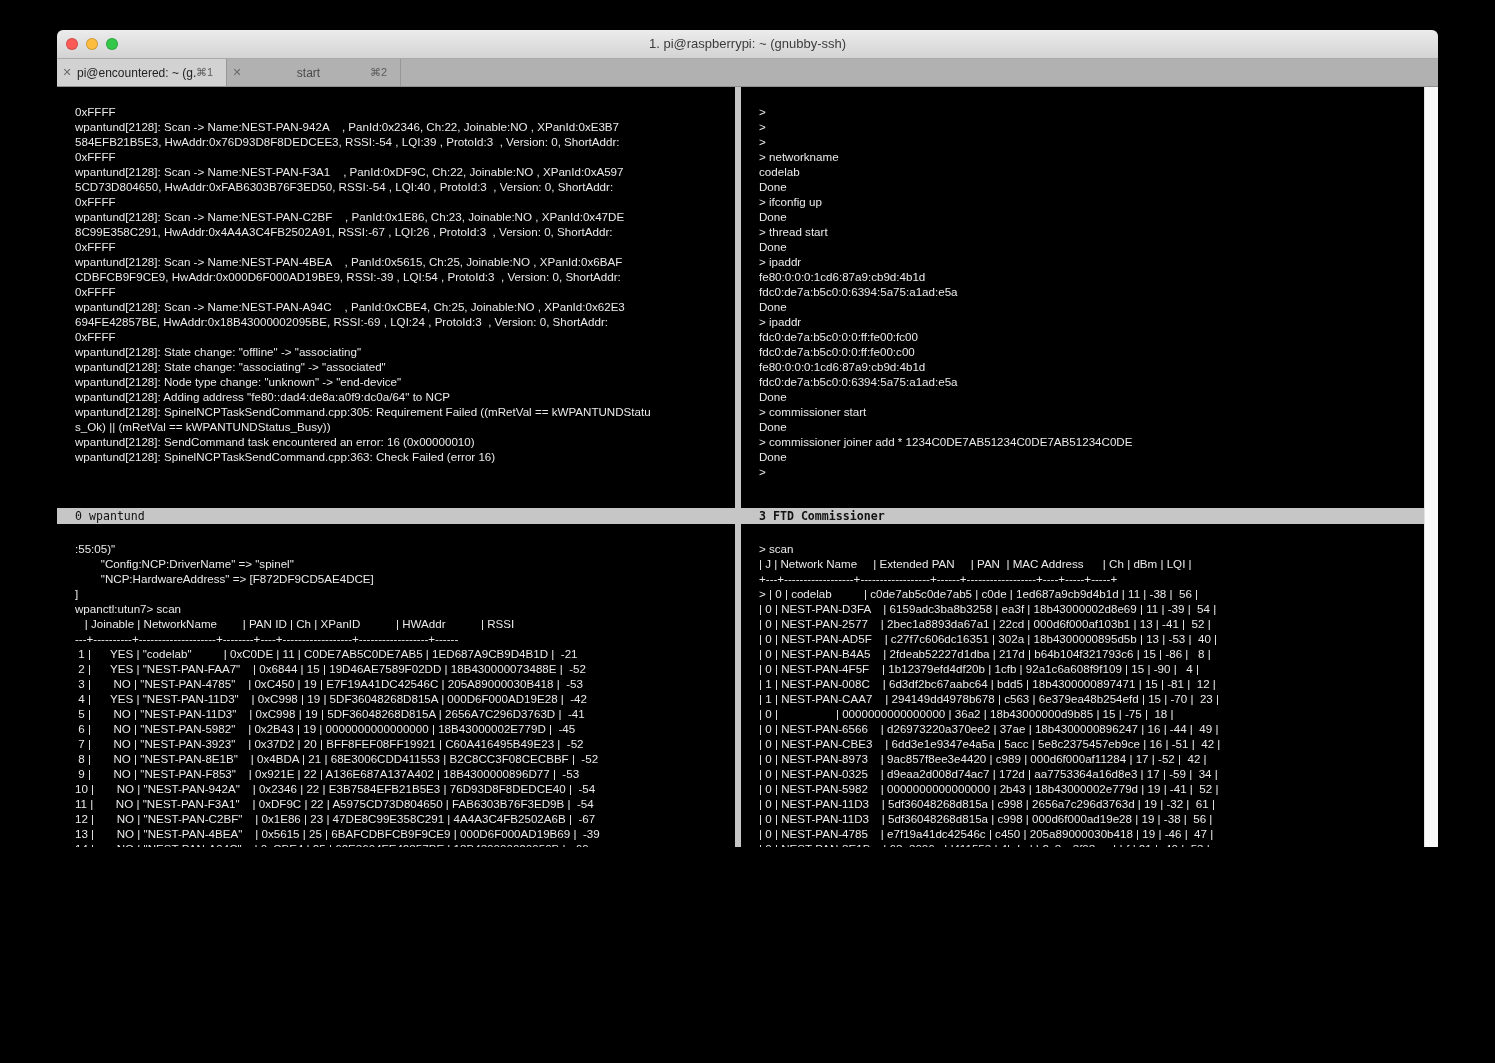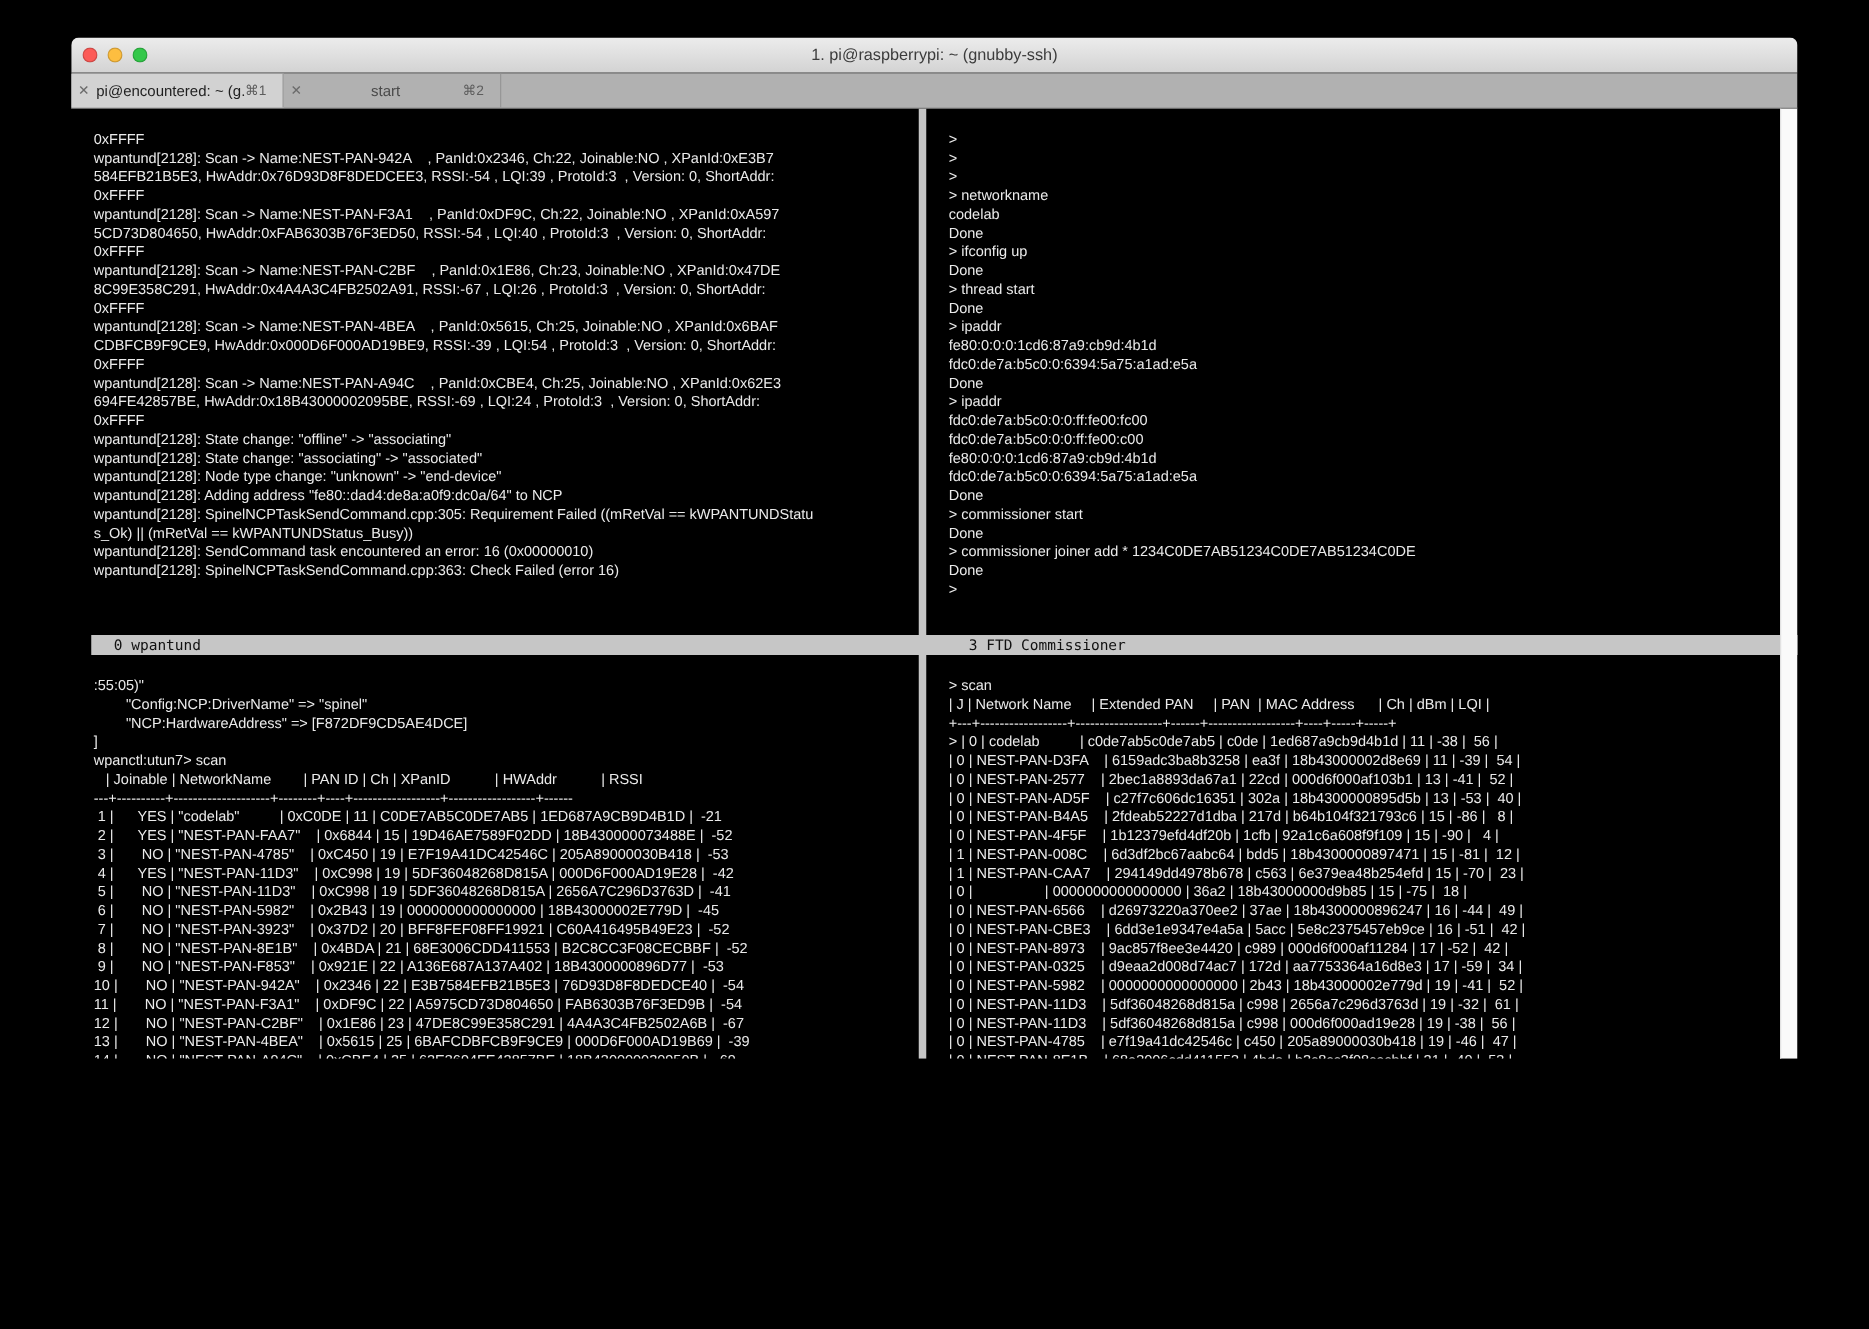--- a/index.html
+++ b/index.html
@@ -27,21 +27,21 @@
   .content{position:relative;height:955px;background:#000;}
   .pane{position:absolute;margin:16px;padding:1px 0 0 2px;overflow:hidden;white-space:pre;
         font-family:Liberation Sans, sans-serif;font-size:11.6px;line-height:15px;
         color:#ebebeb;letter-spacing:0;}
   #pane-wpantund{left:0;top:0;width:678px;height:421px;}
   #pane-commissioner{left:684px;top:0;width:683px;height:421px;}
   #pane-ncp{left:0;top:437px;width:678px;height:443px;}
   #pane-ftdjoiner{left:684px;top:437px;width:683px;height:443px;}
   .vdivider{position:absolute;left:678px;top:0;width:6px;height:880px;background:#c6c6c6;}
   .caption-row{position:absolute;left:0;width:1367px;height:16px;background:#c6c6c6;}
-  #caption-mid{top:421px;margin-left:16px;}
+  #caption-mid{top:421px;}
   #caption-bot{top:880px;height:17px;}
   .caption{position:absolute;top:0;height:100%;line-height:16px;color:#111;
            font-family:"DejaVu Sans Mono", monospace;font-size:11.6px;padding-left:18px;
            box-sizing:border-box;white-space:pre;}
   .caption.left{left:0;width:678px;}
   .caption.right{left:684px;width:683px;}
   .scrollbar{position:absolute;right:0;top:0;width:14px;height:955px;background:#fafafa;
              border-left:1px solid #e2e2e2;box-sizing:border-box;}
   .thumb{position:absolute;left:2px;width:9px;height:92px;top:858px;background:#c3c3c3;border-radius:5px;}
   .cur{background:#dcdcdc;color:#000;}
@@ -173,21 +173,21 @@
 | 0 | NEST-PAN-8E1B    | 68e3006cdd411553 | 4bda | b2c8cc3f08cecbbf | 21 | -40 |  53 |
 | 0 | NEST-PAN-4BEA    | 6bafcdbfcb9f9ce9 | 5615 | 7f7489000030b418 | 25 | -44 |  50 |
 | 0 | NEST-PAN-4BEA    | 6bafcdbfcb9f9ce9 | 5615 | 000d6f000ad19b69 | 25 | -43 |  50 |
 | 0 | NEST-PAN-3674    | 0000000000000000 | 5591 | 18b43000002dd987 | 25 | -82 |  12 |
 Done</pre>
 
       <div class="vdivider" style="background: rgb(198, 198, 198);"></div>
 
       <div class="caption-row" id="caption-mid" style="background: rgb(198, 198, 198);">
         <div class="caption left" style="color: rgb(17, 17, 17);">0 wpantund</div>
-        <div class="caption right" style="color: rgb(17, 17, 17);">3 FTD Commissioner</div>
+        <div class="caption right" style="color: rgb(17, 17, 17); font-weight: bold;">3 FTD Commissioner</div>
       </div>
       <div class="caption-row" id="caption-bot" style="background: #fdba74;">
         <div class="caption left" style="color: rgb(17, 17, 17);">1 NCP Joiner</div>
         <div class="caption right" style="color: rgb(17, 17, 17);">8 FTD Joiner</div>
       </div>
 
       <div class="scrollbar" style="background: rgb(250, 250, 250);">
         <div class="thumb" style="background: rgb(195, 195, 195);"></div>
       </div>
     </div>

